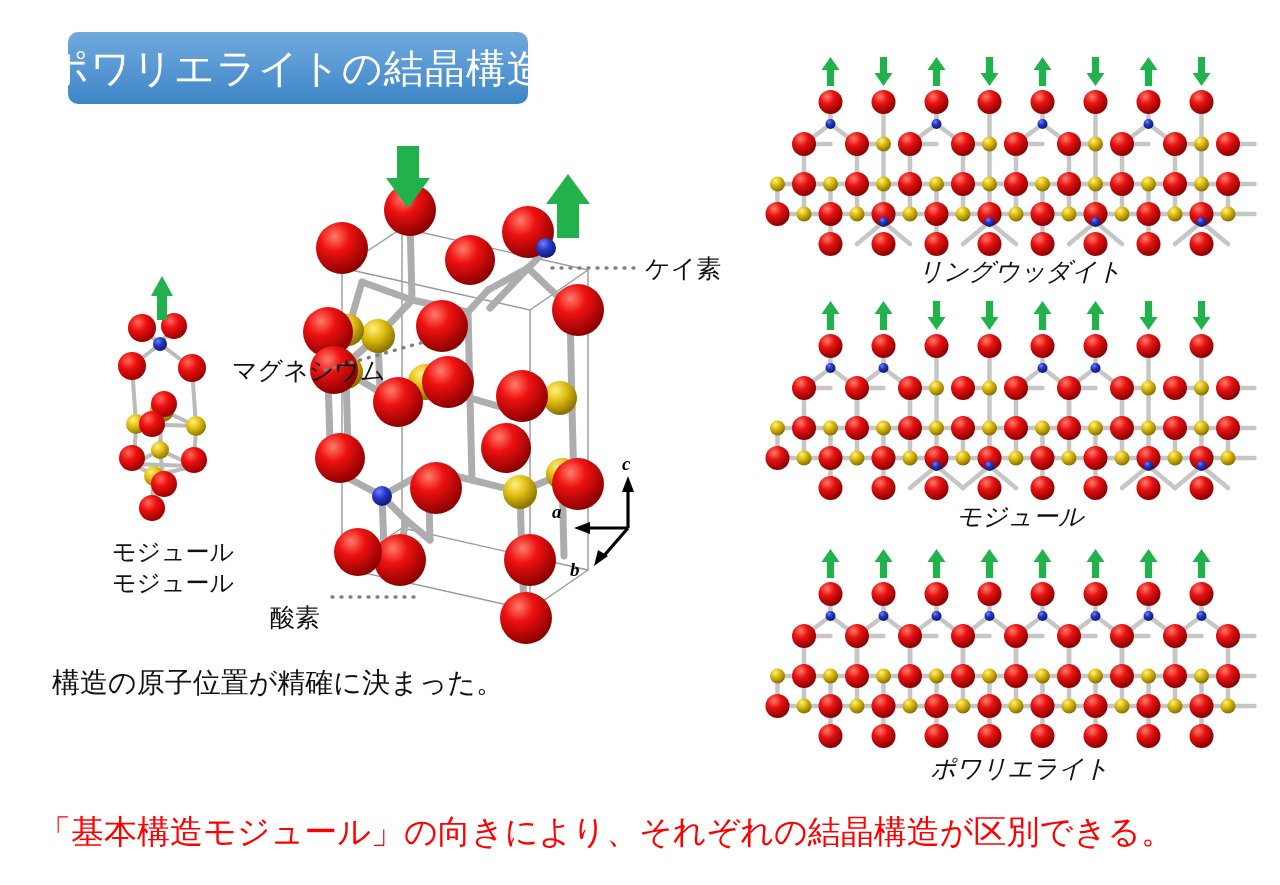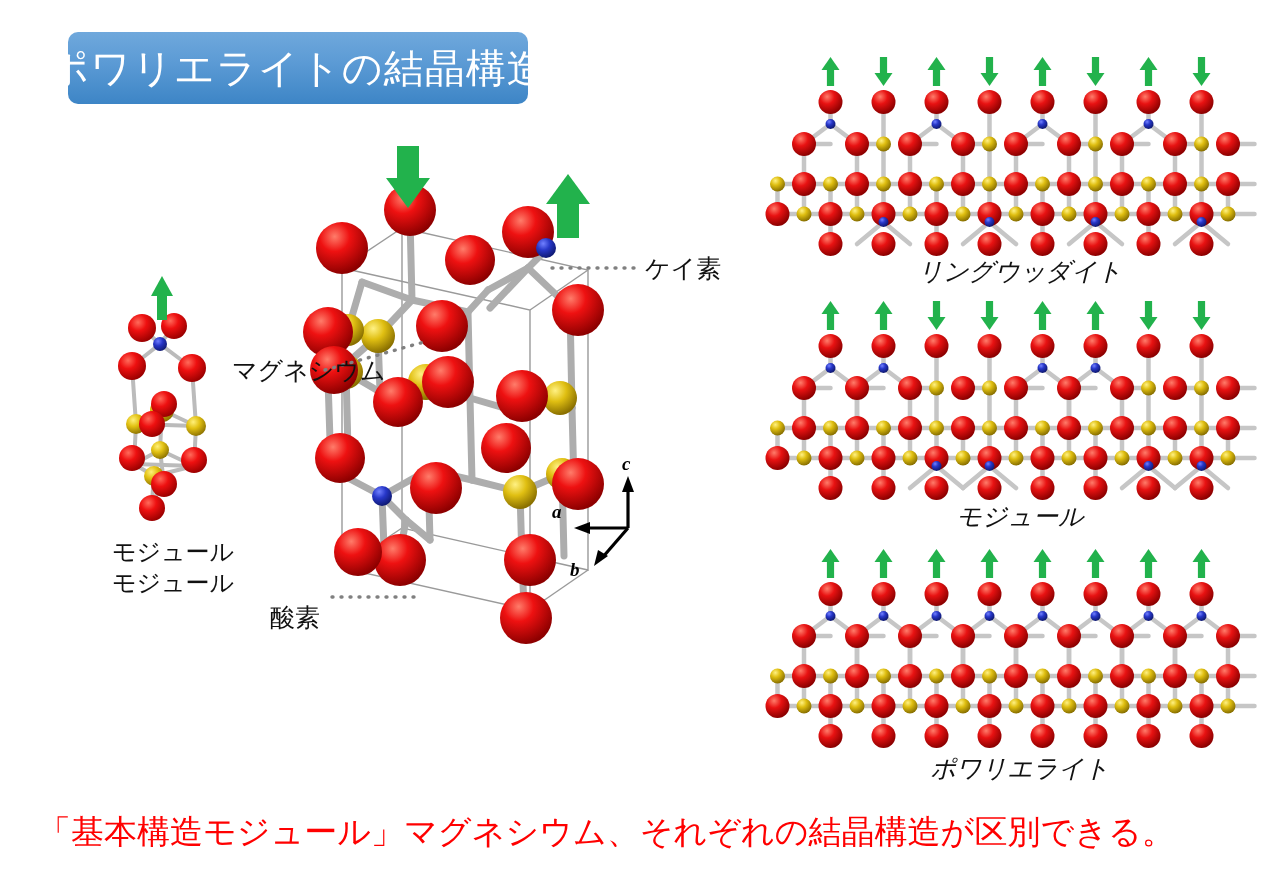--- a/index.html
+++ b/index.html
@@ -982,15 +982,16 @@
         <g>
           <rect x="407.9" y="10" width="7.2" height="20" fill="#22B24C"></rect>
           <path d="M402.5,14 L420.5,14 L411.5,1 Z" fill="#22B24C"></path>
         </g>
       </g>
     </svg>
 </div>
 <div class="panel-caption" style="left:790px; top:752px; width:460px;">ポワリエライト</div>
 
 <div id="body-paragraph">
+  <div>構造の原子位置が精確に決まった。</div>
 </div>
 
-<div id="bottom-caption">「基本構造モジュール」マグネシウム、それぞれの結晶構造が区別できる。</div>
+<div id="bottom-caption">「基本構造モジュール」の向きにより、それぞれの結晶構造が区別できる。</div>
 
 </body></html>

